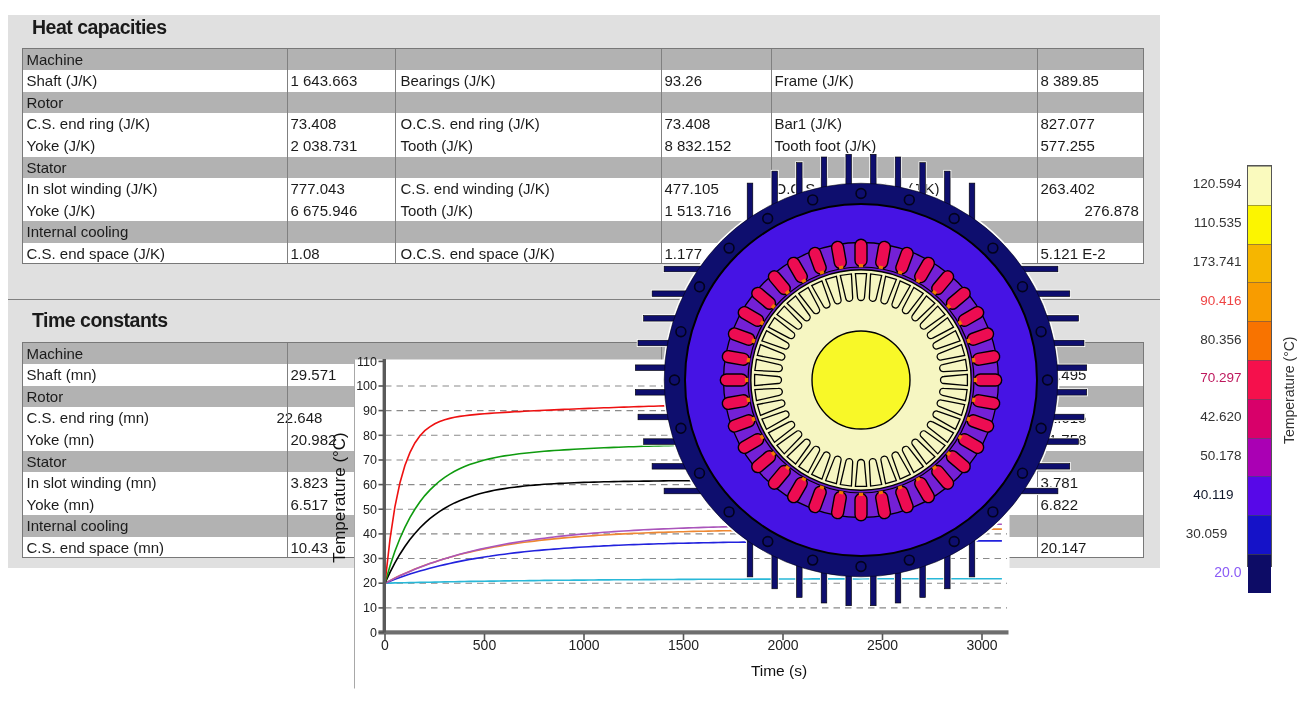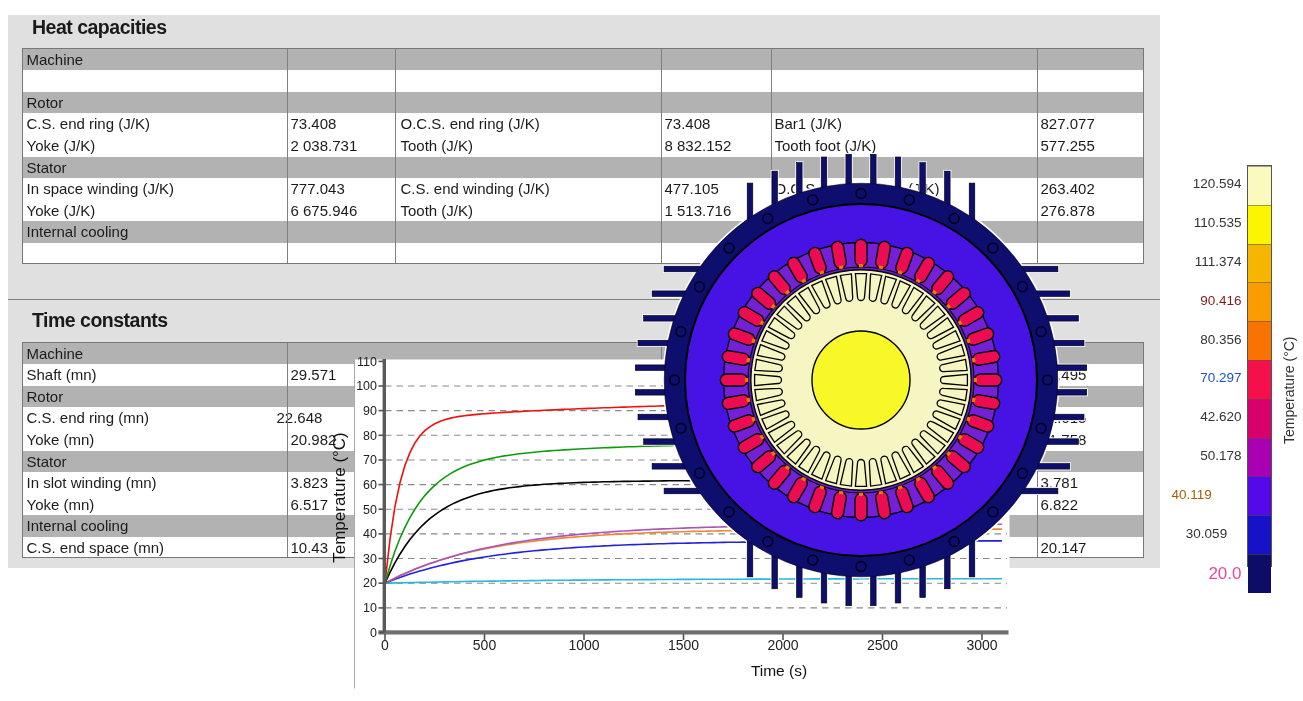--- a/index.html
+++ b/index.html
@@ -18,20 +18,28 @@
 </style></head>
 <body>
 <div class="abs" id="panel1"></div>
 <div class="abs" id="panel2"></div>
 <h2 style="left:32px;top:15.5px">Heat capacities</h2>
 <h2 style="left:32px;top:308.5px">Time constants</h2>
 <div class="tbl" style="left:21.5px;top:47.5px;width:1122.5px;height:216px">
     <div class="band" style="top:0.0px;height:21.6px">
       <span style="left:4px">Machine</span>
     </div>
+    <div class="row" style="top:21.6px;height:21.6px">
+      <span style="left:4px">Shaft (J/K)</span>
+      <span style="left:268px">1 643.663</span>
+      <span style="left:378px">Bearings (J/K)</span>
+      <span style="left:642px">93.26</span>
+      <span style="left:752px">Frame (J/K)</span>
+      <span style="left:1018px">8 389.85</span>
+    </div>
     <div class="band" style="top:43.2px;height:21.6px">
       <span style="left:4px">Rotor</span>
     </div>
     <div class="row" style="top:64.8px;height:21.6px">
       <span style="left:4px">C.S. end ring (J/K)</span>
       <span style="left:268px">73.408</span>
       <span style="left:378px">O.C.S. end ring (J/K)</span>
       <span style="left:642px">73.408</span>
       <span style="left:752px">Bar1 (J/K)</span>
       <span style="left:1018px">827.077</span>
@@ -41,37 +49,45 @@
       <span style="left:268px">2 038.731</span>
       <span style="left:378px">Tooth (J/K)</span>
       <span style="left:642px">8 832.152</span>
       <span style="left:752px">Tooth foot (J/K)</span>
       <span style="left:1018px">577.255</span>
     </div>
     <div class="band" style="top:108.0px;height:21.6px">
       <span style="left:4px">Stator</span>
     </div>
     <div class="row" style="top:129.6px;height:21.6px">
-      <span style="left:4px">In space winding (J/K)</span>
+      <span style="left:4px">In slot winding (J/K)</span>
       <span style="left:268px">777.043</span>
       <span style="left:378px">C.S. end winding (J/K)</span>
       <span style="left:642px">477.105</span>
       <span style="left:752px">O.C.S. end winding (J/K)</span>
       <span style="left:1018px">263.402</span>
     </div>
     <div class="row" style="top:151.2px;height:21.6px">
       <span style="left:4px">Yoke (J/K)</span>
       <span style="left:268px">6 675.946</span>
       <span style="left:378px">Tooth (J/K)</span>
       <span style="left:642px">1 513.716</span>
       <span style="left:752px">Tooth foot (J/K)</span>
-      <span style="left:1018px">276.878</span>
+      <span style="left:1062px">276.878</span>
     </div>
     <div class="band" style="top:172.8px;height:21.6px">
       <span style="left:4px">Internal cooling</span>
+    </div>
+    <div class="row" style="top:194.4px;height:21.6px">
+      <span style="left:4px">C.S. end space (J/K)</span>
+      <span style="left:268px">1.08</span>
+      <span style="left:378px">O.C.S. end space (J/K)</span>
+      <span style="left:642px">1.177</span>
+      <span style="left:752px">Bar (J/K)</span>
+      <span style="left:1018px">5.121 E-2</span>
     </div>
     <div class="vline" style="left:264px"></div>
     <div class="vline" style="left:372px"></div>
     <div class="vline" style="left:638px"></div>
     <div class="vline" style="left:748px"></div>
     <div class="vline" style="left:1014px"></div>
   </div>
 <div class="tbl" style="left:21.5px;top:341.5px;width:1122.5px;height:216px">
     <div class="band" style="top:0.0px;height:21.6px">
       <span style="left:4px">Machine</span>
@@ -421,30 +437,30 @@
     <use href="#dot" transform="rotate(330 250 250)"></use>
     <use href="#dot" transform="rotate(340 250 250)"></use>
     <use href="#dot" transform="rotate(350 250 250)"></use>
 </svg>
 <div style="position:absolute;left:1247.5px;top:166px;width:23px;height:400px;outline:1px solid #555">
     <div style="position:absolute;left:0;top:0.0px;width:23px;height:38.8px;background:#fafabe;box-shadow:inset 0 1px 0 #55555588"></div>
     <div style="position:absolute;right:29px;top:10.4px;width:70px;text-align:right;font-size:13.5px;color:#333;white-space:nowrap">120.594</div>
     <div style="position:absolute;left:0;top:38.8px;width:23px;height:38.8px;background:#fcf500;box-shadow:inset 0 1px 0 #55555588"></div>
     <div style="position:absolute;right:29px;top:49.2px;width:70px;text-align:right;font-size:13.5px;color:#333;white-space:nowrap">110.535</div>
     <div style="position:absolute;left:0;top:77.6px;width:23px;height:38.8px;background:#f6b600;box-shadow:inset 0 1px 0 #55555588"></div>
-    <div style="position:absolute;right:29px;top:88.0px;width:70px;text-align:right;font-size:13.5px;color:#333;white-space:nowrap">111.374</div>
+    <div style="position:absolute;right:29px;top:88.0px;width:70px;text-align:right;font-size:13.5px;color:#333;white-space:nowrap">173.741</div>
     <div style="position:absolute;left:0;top:116.4px;width:23px;height:38.8px;background:#f89c00;box-shadow:inset 0 1px 0 #55555588"></div>
-    <div style="position:absolute;right:29px;top:126.8px;width:70px;text-align:right;font-size:13.5px;color:#7f1d1d;white-space:nowrap">90.416</div>
+    <div style="position:absolute;right:29px;top:126.8px;width:70px;text-align:right;font-size:13.5px;color:#ef4444;white-space:nowrap">90.416</div>
     <div style="position:absolute;left:0;top:155.2px;width:23px;height:38.8px;background:#f87300;box-shadow:inset 0 1px 0 #55555588"></div>
     <div style="position:absolute;right:29px;top:165.6px;width:70px;text-align:right;font-size:13.5px;color:#333;white-space:nowrap">80.356</div>
     <div style="position:absolute;left:0;top:194.0px;width:23px;height:38.8px;background:#f5104c;box-shadow:inset 0 1px 0 #55555588"></div>
-    <div style="position:absolute;right:29px;top:204.4px;width:70px;text-align:right;font-size:13.5px;color:#1d4ed8;white-space:nowrap">70.297</div>
+    <div style="position:absolute;right:29px;top:204.4px;width:70px;text-align:right;font-size:13.5px;color:#be185d;white-space:nowrap">70.297</div>
     <div style="position:absolute;left:0;top:232.8px;width:23px;height:38.8px;background:#d8006a;box-shadow:inset 0 1px 0 #55555588"></div>
     <div style="position:absolute;right:29px;top:243.2px;width:70px;text-align:right;font-size:13.5px;color:#333;white-space:nowrap">42.620</div>
     <div style="position:absolute;left:0;top:271.6px;width:23px;height:38.8px;background:#aa00b4;box-shadow:inset 0 1px 0 #55555588"></div>
     <div style="position:absolute;right:29px;top:282.0px;width:70px;text-align:right;font-size:13.5px;color:#333;white-space:nowrap">50.178</div>
     <div style="position:absolute;left:0;top:310.4px;width:23px;height:38.8px;background:#5708e8;box-shadow:inset 0 1px 0 #55555588"></div>
-    <div style="position:absolute;right:29px;top:320.8px;width:70px;text-align:left;font-size:13.5px;color:#a16207;white-space:nowrap">40.119</div>
+    <div style="position:absolute;right:22px;top:320.8px;width:70px;text-align:center;font-size:13.5px;color:#0f172a;white-space:nowrap">40.119</div>
     <div style="position:absolute;left:0;top:349.2px;width:23px;height:38.8px;background:#1512c8;box-shadow:inset 0 1px 0 #55555588"></div>
     <div style="position:absolute;right:29px;top:359.6px;width:70px;text-align:center;font-size:13.5px;color:#333;white-space:nowrap">30.059</div>
     <div style="position:absolute;left:0;top:388.0px;width:23px;height:38.8px;background:#0d0c66;box-shadow:inset 0 1px 0 #55555588"></div>
-    <div style="position:absolute;right:29px;top:398.4px;width:70px;text-align:right;font-size:17px;color:#ec4899;white-space:nowrap">20.0</div>
+    <div style="position:absolute;right:29px;top:398.4px;width:70px;text-align:right;font-size:14px;color:#8b5cf6;white-space:nowrap">20.0</div>
   </div>
 <div class="vtext" style="left:1281px;top:330px;height:120px;text-align:center">Temperature (°C)</div>
 </body></html>

